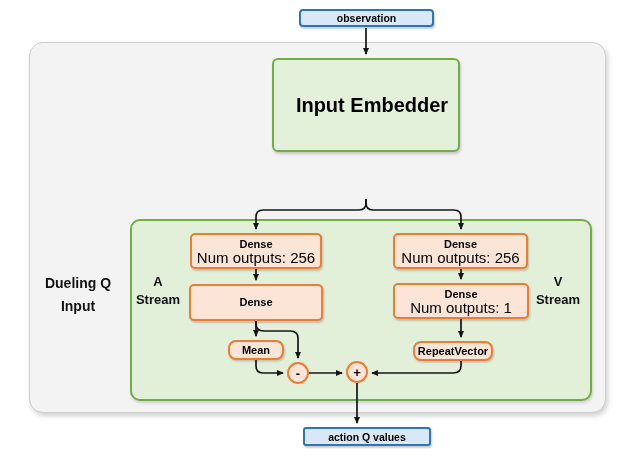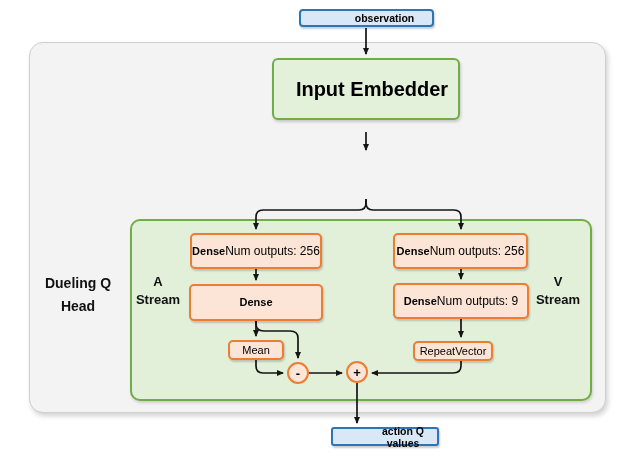--- a/index.html
+++ b/index.html
@@ -8,36 +8,36 @@
 
   .container-gray{
     background:#f3f3f3;border:1.5px solid #cfcfcf;border-radius:14px;
     box-shadow:2px 3px 5px rgba(0,0,0,0.18);
   }
   .container-green{
     background:#e2efd9;border:2px solid #70ad47;border-radius:10px;
     box-shadow:1px 2px 3px rgba(0,0,0,0.15);
   }
   .node{display:flex;align-items:center;justify-content:center;text-align:center;color:#000;}
-  .node-col{display:flex;flex-direction:row;align-items:center;justify-content:center;text-align:center;color:#000;}
+  .node-col{display:flex;flex-direction:column;align-items:center;justify-content:center;text-align:center;color:#000;}
   .node-blue{
     background:#d9e8f6;border:2px solid #2e75b6;border-radius:4px;
-    font-weight:bold;font-size:10.5px;box-shadow:1px 2px 2px rgba(0,0,0,0.2);padding-left:36px;
+    font-weight:bold;font-size:10.5px;box-shadow:1px 2px 2px rgba(0,0,0,0.2);
   }
   .node-green{
     background:#e3f0da;border:2px solid #70ad47;border-radius:6px;
     font-weight:bold;font-size:20px;box-shadow:1px 2px 3px rgba(0,0,0,0.18);
   }
   .node-orange{
     background:#fce5d6;border:2px solid #ed7d31;border-radius:5px;
     box-shadow:1px 1.5px 2px rgba(0,0,0,0.18);
   }
   .dense-title{font-weight:bold;font-size:11px;line-height:13px;}
-  .dense-sub{font-weight:normal;font-size:12px;line-height:13px;}
-  .small-orange{font-weight:normal;font-size:11px;}
+  .dense-sub{font-weight:normal;font-size:15px;line-height:13px;}
+  .small-orange{font-weight:bold;font-size:11px;border-radius:8px;}
   .circle-orange{
     background:#fce5d6;border:2.5px solid #ed7d31;border-radius:50%;
     display:flex;align-items:center;justify-content:center;
     font-weight:bold;font-size:13px;line-height:1;color:#000;
   }
   .big-label{font-weight:bold;font-size:14px;line-height:23px;text-align:center;color:#111;}
   .stream-label{font-weight:bold;font-size:13px;line-height:18px;text-align:center;color:#111;}
   svg.connectors{position:absolute;left:0;top:0;pointer-events:none;}
   svg.connectors path{fill:none;stroke:#141414;stroke-width:1.7px;}
 </style>
@@ -68,28 +68,28 @@
     <path d="M461,269 V279" marker-end="url(#arw)"></path>
     <path d="M461,319 V337" marker-end="url(#arw)"></path>
     <path d="M461,361 V366 Q461,373 453,373 H372" marker-end="url(#arw)"></path>
     <path d="M357,383 V423" marker-end="url(#arw)"></path>
   </svg>
 
   <div class="abs node node-blue" style="left:299px;top:9px;width:135px;height:18px;">
     <span>observation</span>
   </div>
 
-  <div class="abs node node-green" style="left:272px;top:58px;width:188px;height:62px;padding-left:12px;">
+  <div class="abs node node-green" style="left:272px;top:58px;width:188px;height:94px;padding-left:12px;">
     <span>Input Embedder</span>
   </div>
 
 
   <div class="abs big-label" style="left:22px;top:272px;width:112px;">
     <div>Dueling Q</div>
-    <div>Head</div>
+    <div>Input</div>
   </div>
 
   <div class="abs stream-label" style="left:128px;top:273px;width:60px;">
     <div>A</div>
     <div>Stream</div>
   </div>
   <div class="abs stream-label" style="left:527px;top:273px;width:62px;">
     <div>V</div>
     <div>Stream</div>
   </div>
@@ -101,36 +101,36 @@
   <div class="abs node-col node-orange" style="left:189px;top:284px;width:134px;height:37px;">
     <div class="dense-title">Dense</div>
   </div>
 
   <div class="abs node-col node-orange" style="left:393px;top:233px;width:135px;height:36px;">
     <div class="dense-title">Dense</div>
     <div class="dense-sub">Num outputs: 256</div>
   </div>
   <div class="abs node-col node-orange" style="left:393px;top:283px;width:136px;height:36px;">
     <div class="dense-title">Dense</div>
-    <div class="dense-sub">Num outputs: 9</div>
+    <div class="dense-sub">Num outputs: 1</div>
   </div>
 
   <div class="abs node node-orange small-orange" style="left:228px;top:340px;width:56px;height:20px;">
     <span>Mean</span>
   </div>
 
   <div class="abs node node-orange small-orange" style="left:413px;top:341px;width:80px;height:20px;">
     <span>RepeatVector</span>
   </div>
 
   <div class="abs circle-orange" style="left:287px;top:362px;width:22px;height:22px;">
     <span>-</span>
   </div>
 
   <div class="abs circle-orange" style="left:346px;top:361px;width:22px;height:22px;">
     <span>+</span>
   </div>
 
-  <div class="abs node node-blue" style="left:303px;top:427px;width:108px;height:19px;border-radius:3px;margin-left:28px;">
+  <div class="abs node node-blue" style="left:303px;top:427px;width:128px;height:19px;border-radius:3px;">
     <span>action Q values</span>
   </div>
 
 </div>
 
 </body></html>

